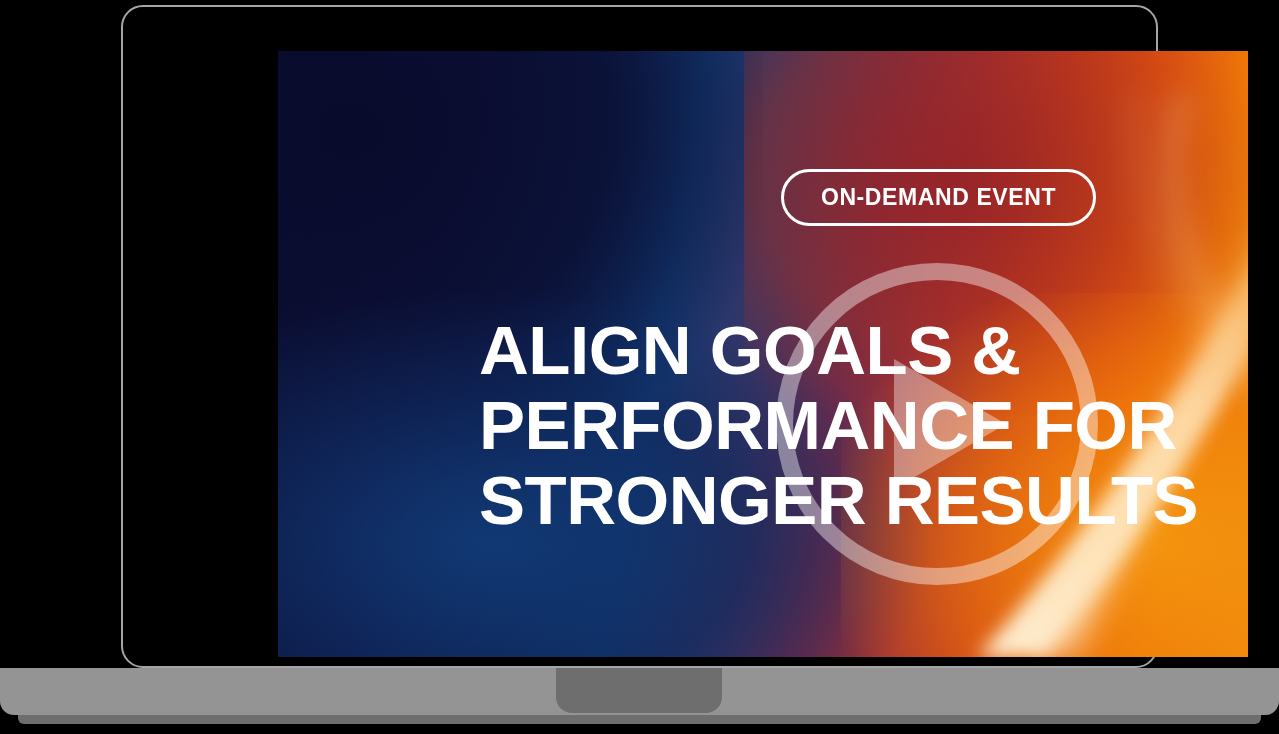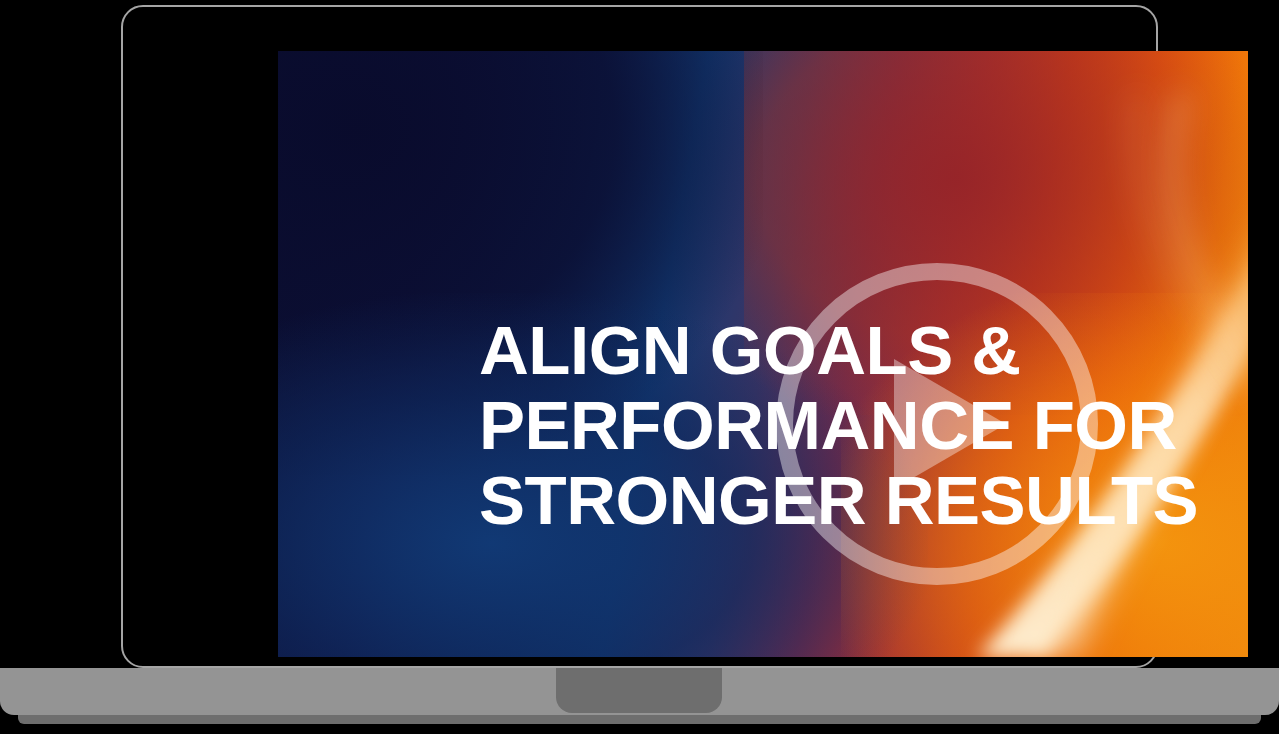--- a/index.html
+++ b/index.html
@@ -251,20 +251,23 @@
 
           <path d="M 1045 60 C 960 210, 900 330, 760 606 L 800 606 C 930 340, 995 215, 1070 70 Z" fill="url(#ribB)" filter="url(#blurB)"></path>
 
           <path d="M 905 44 C 875 140, 910 230, 985 330 C 1020 380, 1035 430, 1030 500" fill="none" stroke="#ffd9a3" stroke-opacity="0.38" stroke-width="13" filter="url(#blurB)"></path>
           <path d="M 860 44 C 845 150, 900 250, 960 340" fill="none" stroke="#ffd9a3" stroke-opacity="0.20" stroke-width="10" filter="url(#blurB)"></path>
         </svg>
       </div>
 
       <div class="content">
 
+        <div class="badge">
+          <span>ON-DEMAND EVENT</span>
+        </div>
 
         <div class="headline">
           <span class="line">ALIGN GOALS &amp;</span>
           <span class="line">PERFORMANCE FOR</span>
           <span class="line">STRONGER RESULTS</span>
         </div>
 
         <div class="play-button">
           <div class="play-ring"></div>
           <div class="play-triangle"></div>

